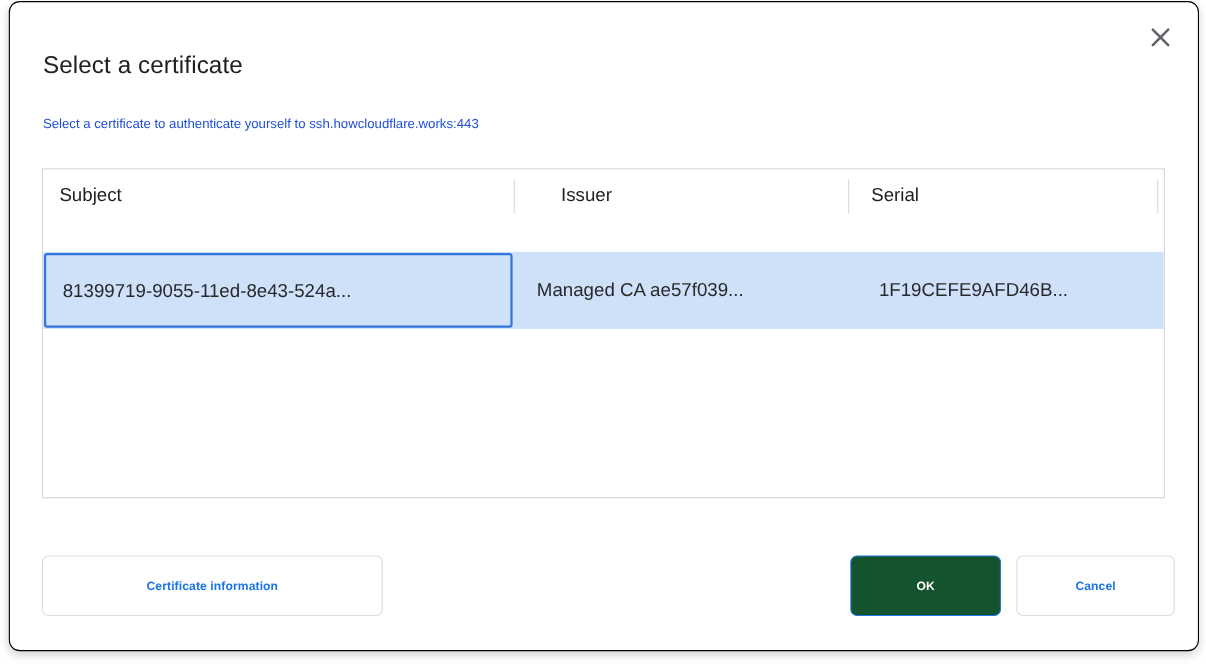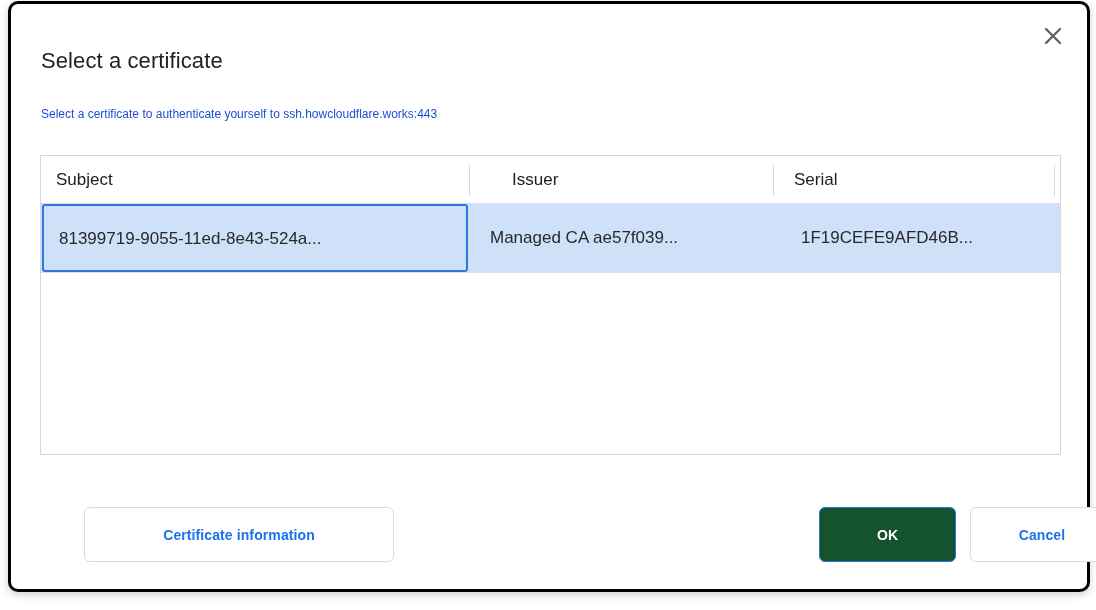--- a/index.html
+++ b/index.html
@@ -8,21 +8,21 @@
     background: #ffffff;
     font-family: "Liberation Sans", "DejaVu Sans", sans-serif;
     overflow: hidden;
     position: relative;
   }
   .dialog {
     position: absolute;
     left: 8px; top: 1px;
     width: 1082px; height: 591px;
     background: #ffffff;
-    border: 3px solid #000000;
+    border: 1px solid #000000;
     border-radius: 10px;
     box-shadow: 0 3px 9px rgba(0,0,0,0.18);
   }
   .close-btn {
     position: absolute;
     top: 16px; right: 18px;
     width: 32px; height: 32px;
     display: flex; align-items: center; justify-content: center;
     color: #5f6368;
     cursor: pointer;
@@ -77,20 +77,21 @@
   }
   .col-divider.d1 { left: 428px; }
   .col-divider.d2 { left: 732px; }
   .col-divider.d3 { left: 1013px; }
   .cert-row {
     position: relative;
     height: 70px;
     width: 100%;
     background: #cee1f8;
     cursor: default;
+    margin-top: 28px;
   }
   .cell {
     position: absolute;
     top: 0; height: 70px;
     line-height: 70px;
     font-size: 17px;
     color: #27292c;
     white-space: nowrap;
   }
   .cell.subject-cell-box {
@@ -102,27 +103,26 @@
     padding-left: 15px;
     background: #cee1f8;
   }
   .cell.issuer-cell { left: 449px; }
   .cell.serial-cell { left: 760px; }
   .btn {
     position: absolute;
     top: 503px;
     height: 55px;
     border-radius: 6px;
-    font-size: 14px;
+    font-size: 11px;
     font-weight: 700;
     font-family: "Liberation Sans", "DejaVu Sans", sans-serif;
     display: flex; align-items: center; justify-content: center;
     cursor: pointer;
     letter-spacing: 0.1px;
-    margin-left: 44px;
   }
   .btn.outline {
     background: #ffffff;
     border: 1px solid #dadce0;
     color: #1a73e8;
   }
   .btn.primary {
     background: #14532d;
     border: 1px solid #2376e5;
     color: #ffffff;

